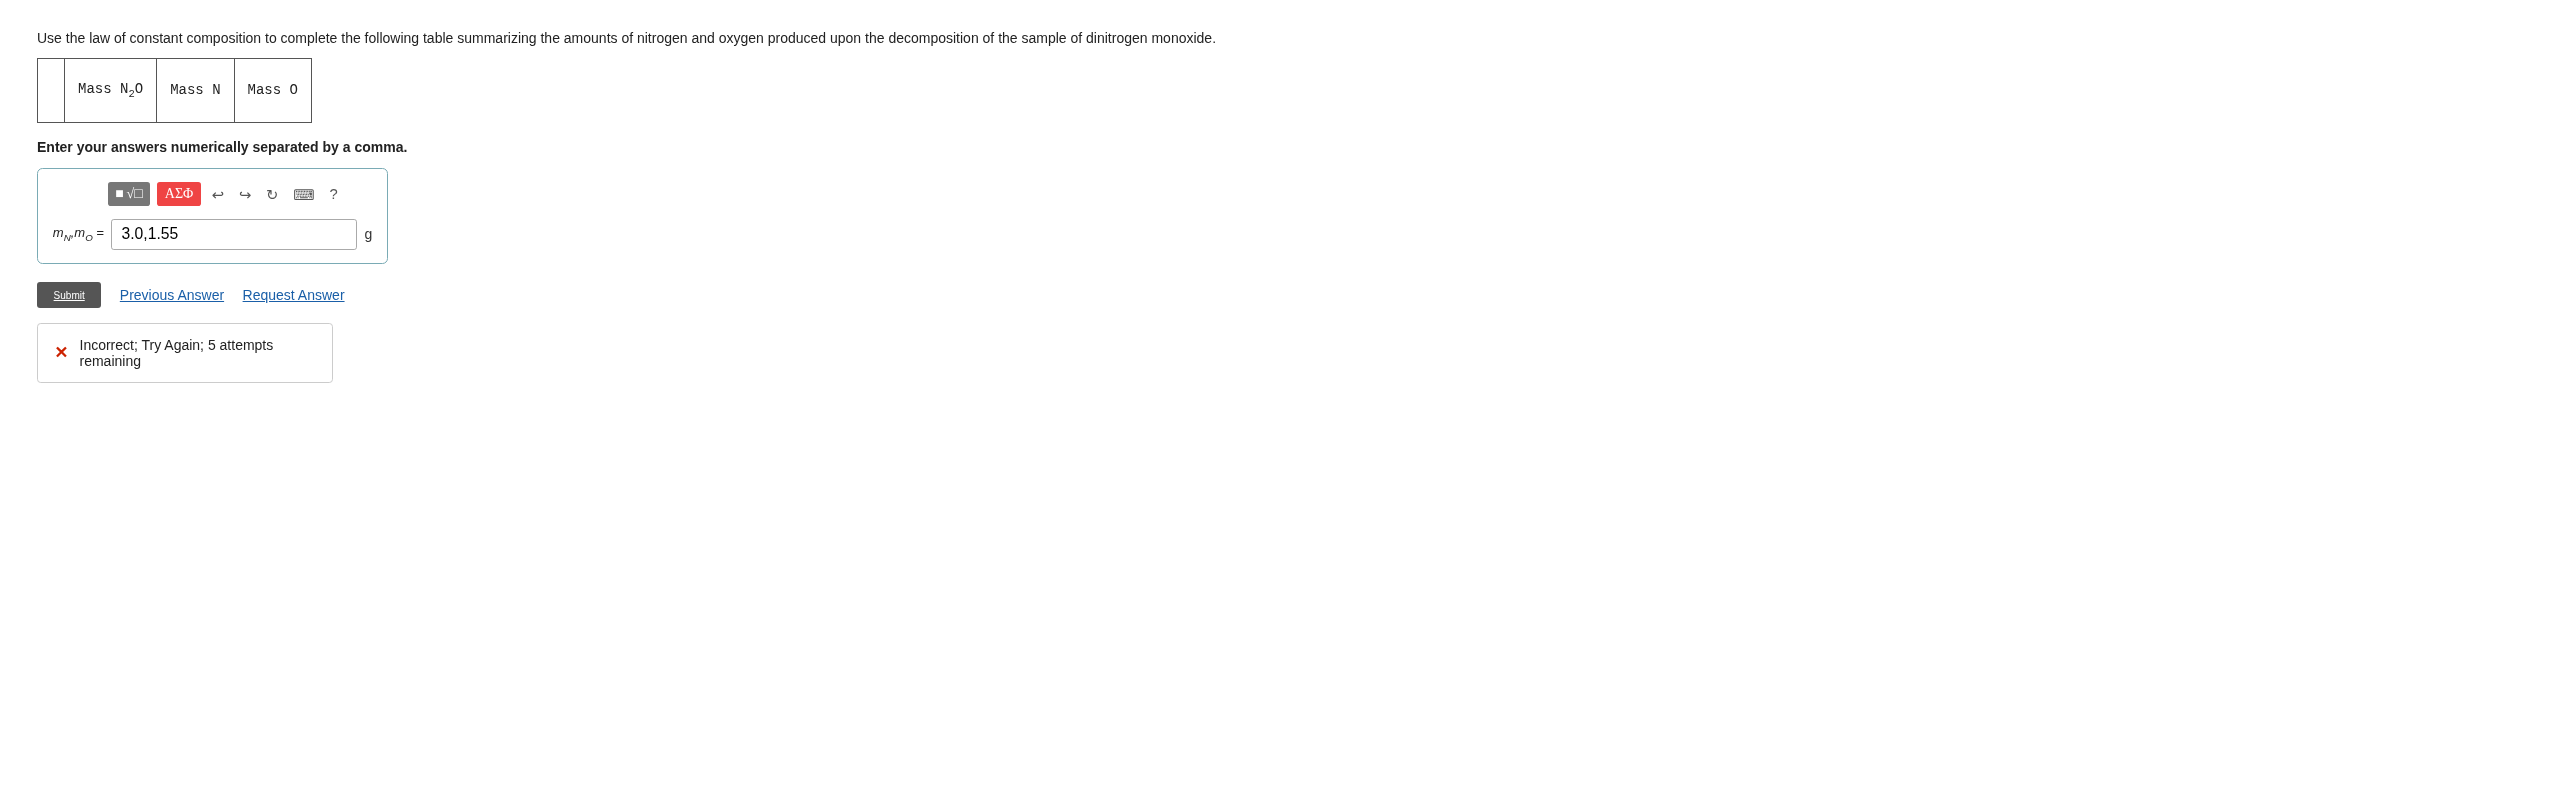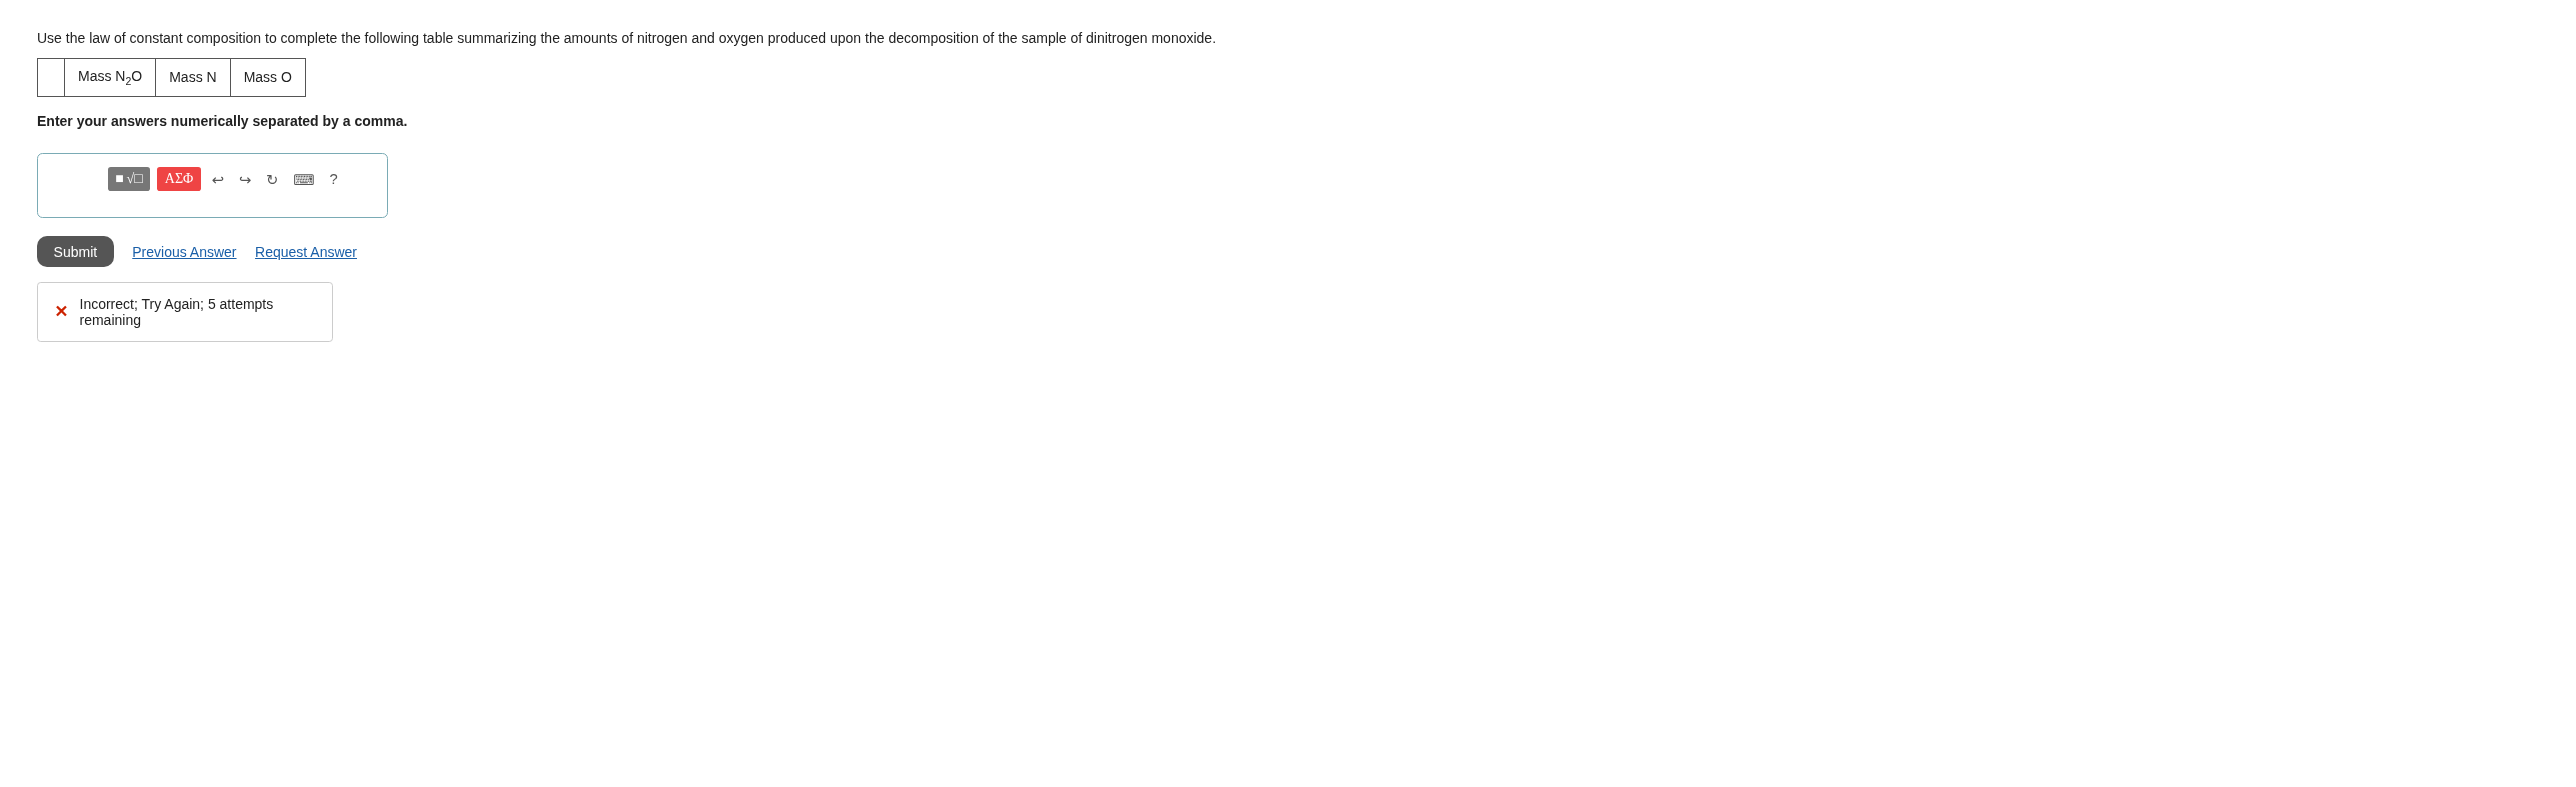--- a/index.html
+++ b/index.html
@@ -19,39 +19,40 @@
     }
 
     
     .chem-table {
       border-collapse: collapse;
       margin-bottom: 16.6px;
       font-size: 14px;
     }
     .chem-table td, .chem-table th {
       border: 0.9px solid #555;
-      padding: 9px 13px;
+      padding: 22px 13px;
       text-align: center;
+      font-family: Liberation Mono, monospace;
     }
     .chem-table td:first-child {
       text-align: left;
       font-weight: bold;
     }
     .chem-table thead td {
       font-weight: normal;
       text-align: center;
     }
     .chem-table .header-row td {
       border-bottom: 0.9px solid #555;
     }
 
     .enter-label {
       font-weight: bold;
       font-size: 14px;
-      margin-bottom: 24px;
+      margin-bottom: 13px;
     }
 
     
     .answer-container {
       border: 1.8px solid #7aabb5;
       border-radius: 5.5px;
       padding: 13px 14.8px;
       width: 351px;
       margin-bottom: 18.5px;
     }
@@ -130,24 +131,25 @@
       display: flex;
       align-items: center;
       gap: 18.5px;
       margin-bottom: 14.8px;
     }
 
     .submit-btn {
       background: #555;
       color: #fff;
       border: none;
-      border-radius: 10px;
+      border-radius: 3px;
       padding: 7.4px 16.6px;
-      font-size: 14px;
-      cursor: pointer;
+      font-size: 10px;
+      cursor: pointer;
+      text-decoration: underline;
     }
 
     .link-btn {
       background: none;
       border: none;
       color: #1a5fa8;
       font-size: 14px;
       cursor: pointer;
       text-decoration: underline;
       padding: 0;
@@ -202,20 +204,25 @@
       <span>√□</span>
     </button>
     <button class="toolbar-btn greek-btn">ΑΣΦ</button>
     <button class="toolbar-icon-btn">↩</button>
     <button class="toolbar-icon-btn">↪</button>
     <button class="toolbar-icon-btn">↻</button>
     <button class="toolbar-icon-btn">⌨</button>
     <button class="toolbar-icon-btn">?</button>
   </div>
 
+  <div class="input-row">
+    <span class="input-label">m<sub>N</sub>,m<sub>O</sub> =</span>
+    <input class="answer-input" type="text" value="3.0,1.55" style="">
+    <span class="unit-label">g</span>
+  </div>
 </div>
 
 <div class="buttons-row">
   <button class="submit-btn">Submit</button>
   <button class="link-btn">Previous Answer</button>
   <button class="link-btn">Request Answer</button>
 </div>
 
 <div class="feedback-box">
   <span class="x-icon">✕</span>

